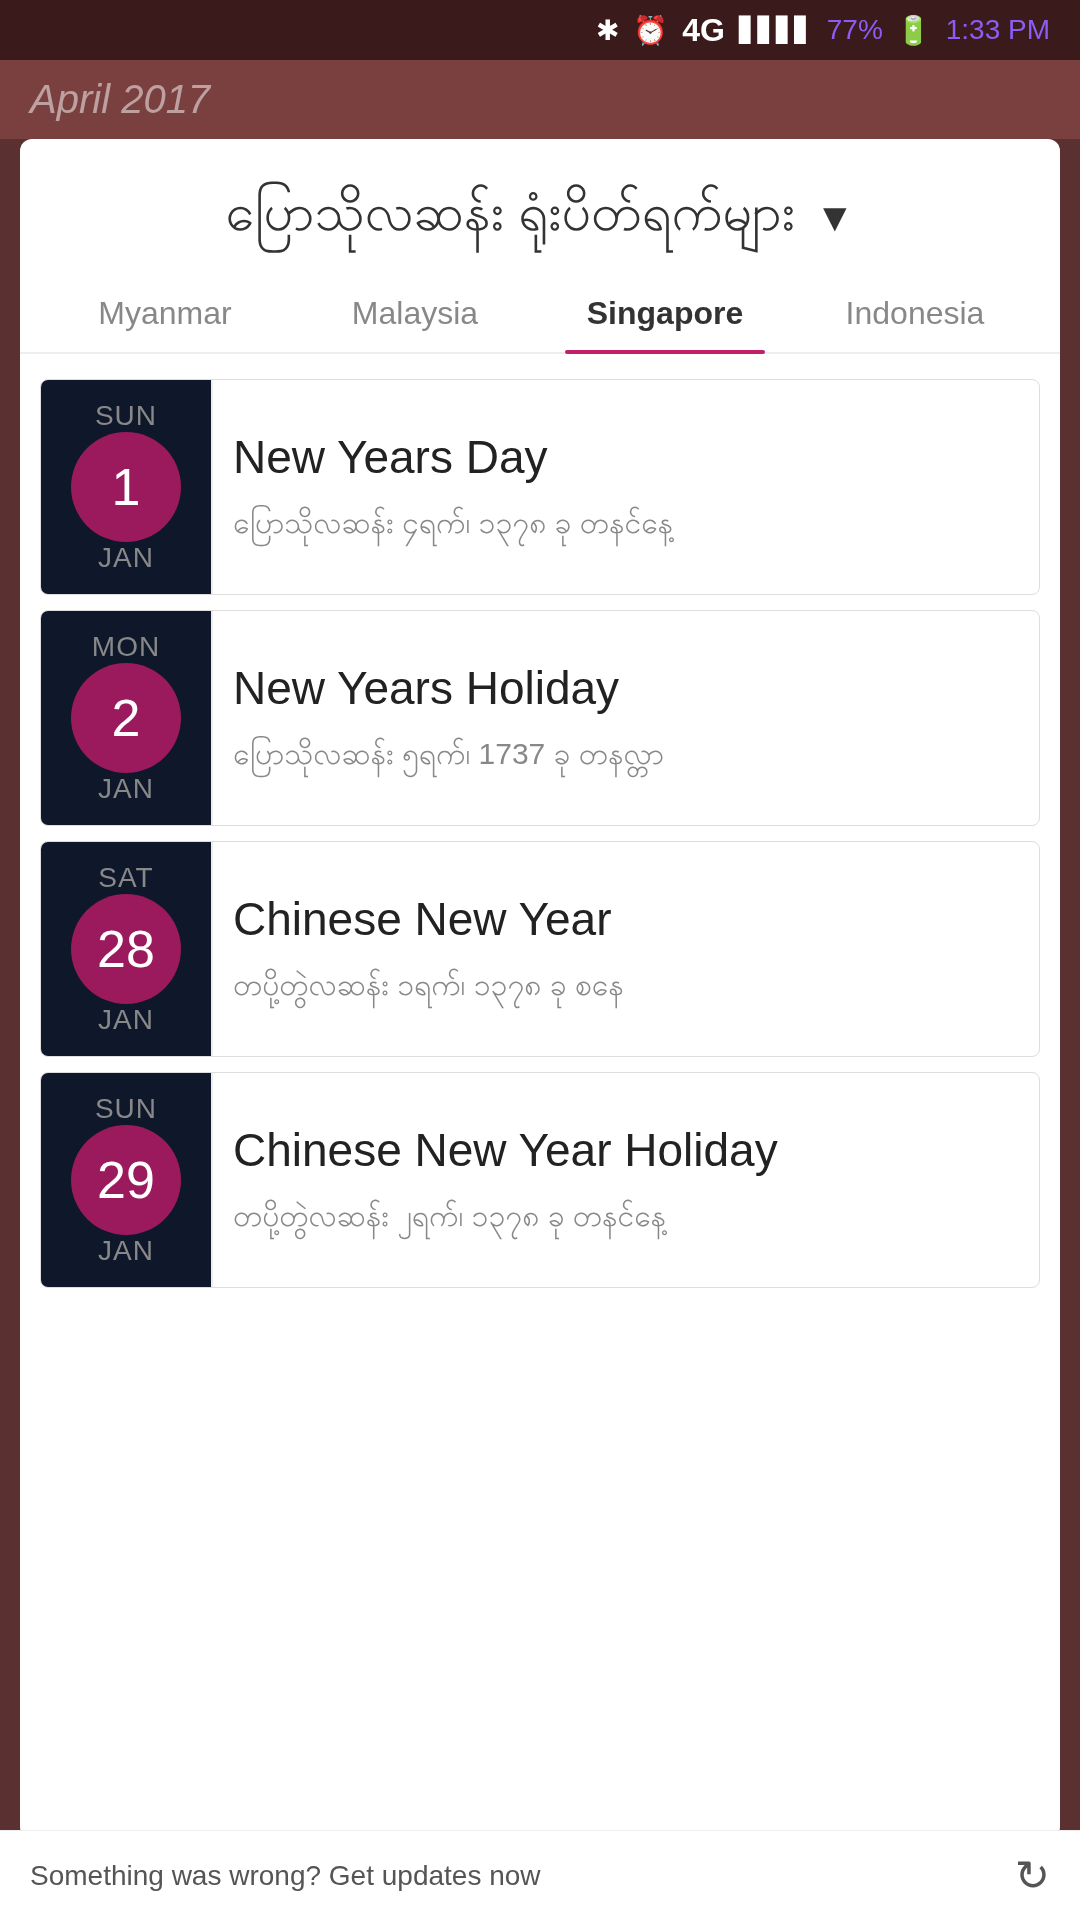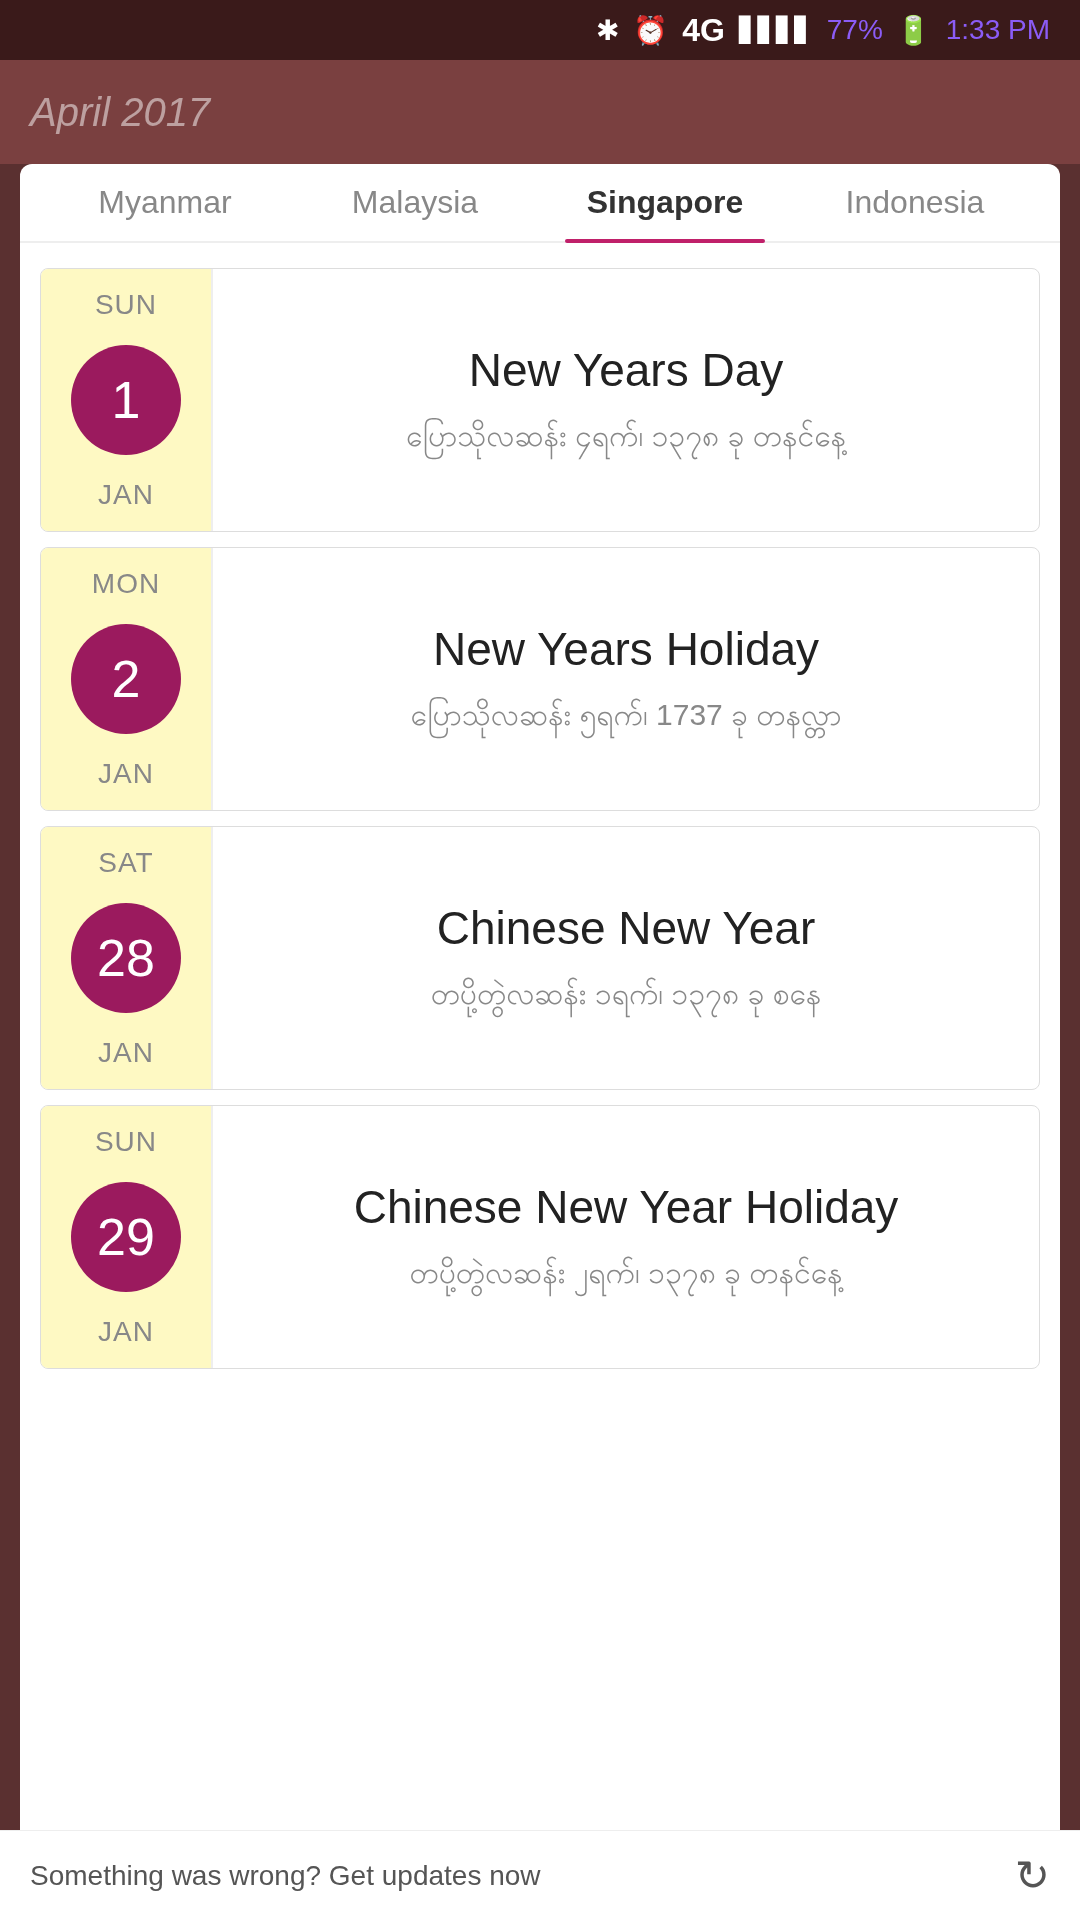--- a/index.html
+++ b/index.html
@@ -33,21 +33,21 @@
 
     .status-text {
       color: #8b5cf6;
       font-size: 28px;
       font-weight: 500;
     }
 
     
     .bg-header {
       background: #7a4040;
-      height: 104px;
+      height: 79px;
       display: flex;
       align-items: center;
       padding: 0 30px;
     }
 
     .bg-title {
       color: rgba(255,255,255,0.5);
       font-size: 40px;
       font-style: italic;
     }
@@ -126,27 +126,27 @@
       border: 1px solid #ddd;
       margin: 15px 20px;
       border-radius: 8px;
       overflow: hidden;
       min-height: 200px;
     }
 
     .date-section {
       width: 170px;
       min-width: 170px;
-      background: #fef9c3;
+      background: #0f172a;
       display: flex;
       flex-direction: column;
       align-items: center;
       justify-content: flex-end;
       padding: 20px 10px;
-      gap: 24px;
+      gap: 0;
     }
 
     .day-name {
       font-size: 28px;
       color: #888;
       font-weight: 500;
       letter-spacing: 1px;
     }
 
     .date-circle {
@@ -175,21 +175,20 @@
       align-self: stretch;
     }
 
     .holiday-details {
       flex: 1;
       padding: 30px 20px;
       display: flex;
       flex-direction: column;
       justify-content: center;
       gap: 16px;
-      align-items: center;
     }
 
     .holiday-name {
       font-size: 46px;
       color: #222;
       font-weight: 400;
     }
 
     .holiday-myanmar {
       font-size: 30px;
@@ -235,20 +234,24 @@
     <span class="status-text">1:33 PM</span>
   </div>
 </div>
 
 <div class="bg-header">
   <span class="bg-title">April 2017</span>
 </div>
 
 <div class="main-card">
 
+  <div class="app-header">
+    <span class="app-header-title">ပြောသိုလဆန်း ရုံးပိတ်ရက်များ</span>
+    <span class="dropdown-icon">▼</span>
+  </div>
 
   <div class="tabs">
     <div class="tab">
       <span>Myanmar</span>
     </div>
     <div class="tab">
       <span>Malaysia</span>
     </div>
     <div class="tab active">
       <span>Singapore</span>

